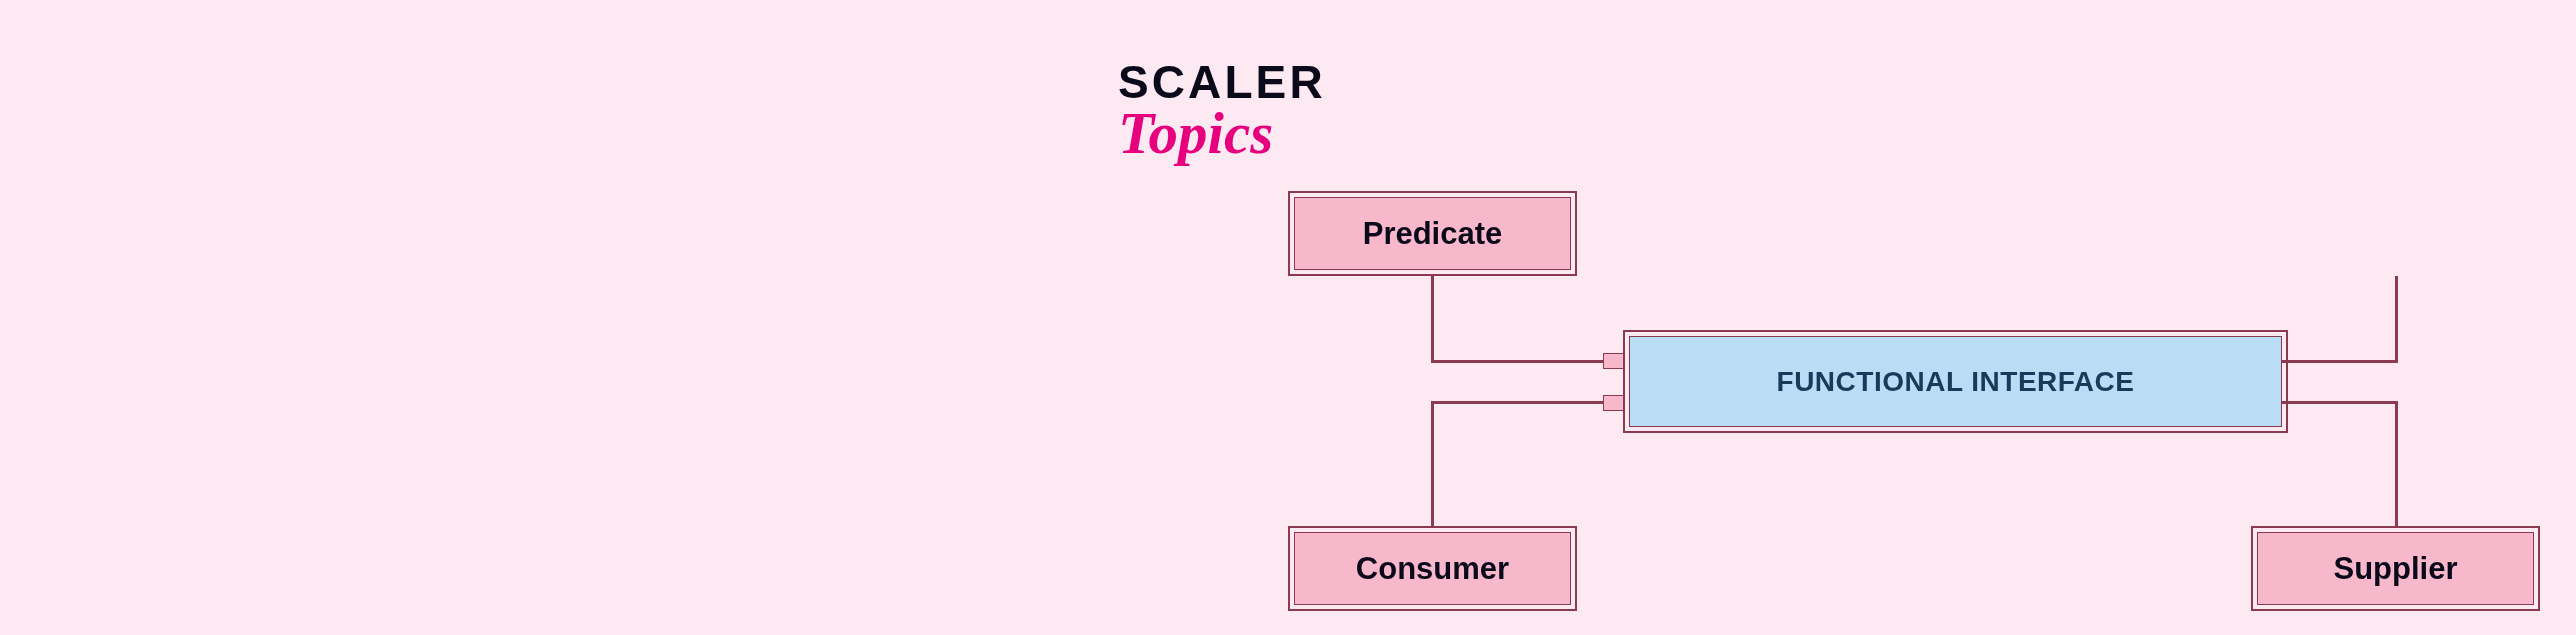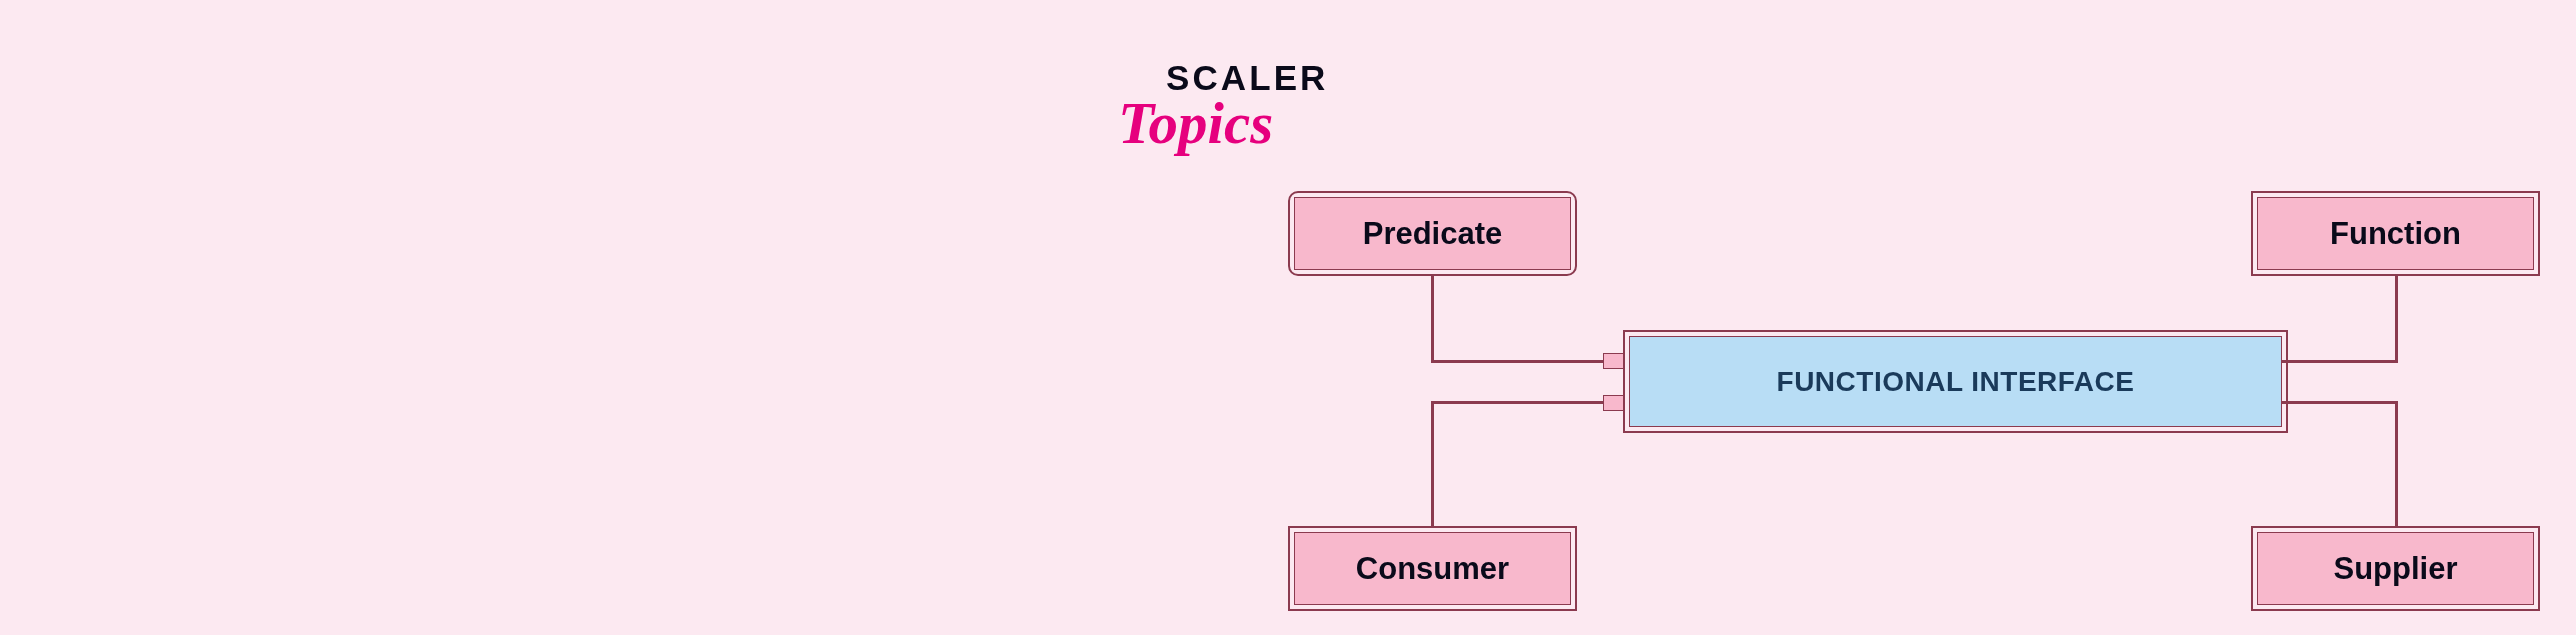--- a/index.html
+++ b/index.html
@@ -9,26 +9,25 @@
     background: #fce9f1;
     font-family: -apple-system, BlinkMacSystemFont, "Segoe UI", Arial, sans-serif;
     position: relative;
   }
   .logo {
     position: absolute;
     top: 62px;
     left: 1118px;
   }
   .logo-scaler {
-    font-size: 35px;
+    font-size: 46px;
     font-weight: 800;
     letter-spacing: 3.1px;
     color: #0a0a1a;
     line-height: 0.9;
-    margin-left: 48px;
   }
   .logo-topics {
     font-size: 59px;
     font-weight: 700;
     font-style: italic;
     color: #e6007e;
     font-family: "Brush Script MT", cursive;
     margin-top: -4.1px;
   }
   .diagram {
@@ -62,21 +61,21 @@
   }
   .center-box .box-inner {
     background: #b8ddf5;
     border: 1px solid #8b3a4f;
     font-size: 28px;
     color: #1a3a5a;
     letter-spacing: 0.5px;
   }
   .pink-box { width: 289px; height: 85px; }
 
-  #predicate { top: 191px; left: 1288px; border-radius: 10px; }
+  #predicate { top: 191px; left: 1288px; }
   #function  { top: 191px; left: 2251px; }
   #supplier  { top: 526px; left: 1288px; }
   #consumer  { top: 526px; left: 2251px; }
 
   .center-box { top: 330px; left: 1623px; width: 665px; height: 103px; }
 
   .line {
     position: absolute;
     background: #8b3a4f;
   }
@@ -115,23 +114,20 @@
 
   <div class="stub" style="top:353px; left:1603px;"></div>
   <div class="stub" style="top:395px; left:1603px;"></div>
   <div class="stub" style="top:353px; left:2204px;"></div>
   <div class="stub" style="top:395px; left:2204px;"></div>
 
   <div id="predicate" class="box pink-box">
     <div class="box-inner">Predicate</div>
   </div>
 
-  <div id="function" class="box pink-box">
-    <div class="box-inner">Function</div>
-  </div>
 
   <div id="supplier" class="box pink-box">
     <div class="box-inner">Consumer</div>
   </div>
 
   <div id="consumer" class="box pink-box">
     <div class="box-inner">Supplier</div>
   </div>
 
   <div class="box center-box">

